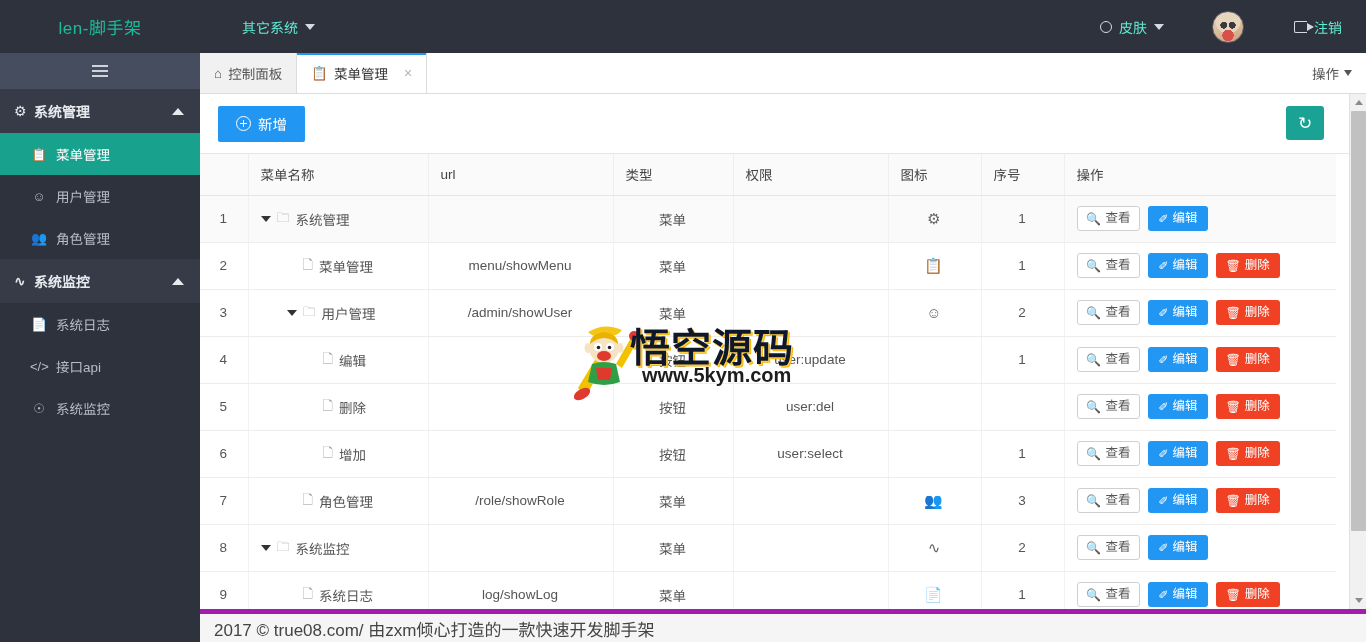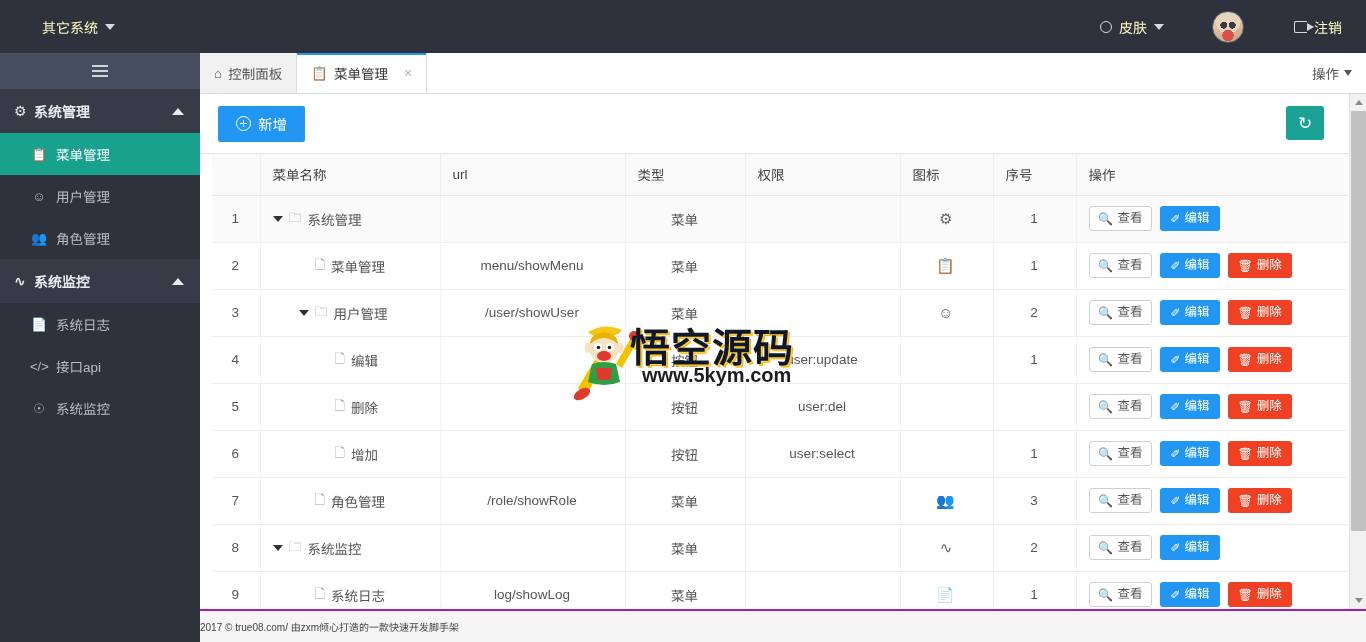--- a/index.html
+++ b/index.html
@@ -22,21 +22,21 @@
     z-index: 40;
   }
   #brand {
     width: 200px; height: 53px;
     display: flex; align-items: center; justify-content: center;
     color: #1abc9c; font-size: 17px; letter-spacing: .5px;
     cursor: pointer;
   }
   #nav-left { display: flex; align-items: center; height: 53px; margin-left: 30px; }
   .nav-item {
-    color: #fef9c3; font-size: 14px;
+    color: #5eead4; font-size: 14px;
     padding: 0 12px; height: 53px;
     display: flex; align-items: center; gap: 7px;
     cursor: pointer;
   }
   .caret-down {
     display: inline-block;
     width: 0; height: 0;
     border-left: 5px solid transparent;
     border-right: 5px solid transparent;
     border-top: 6px solid #d6d9e0;
@@ -195,21 +195,21 @@
   #btn-refresh {
     position: absolute; right: 42px; top: 12px;
     width: 38px; height: 34px;
     background: #1aa394; border: none; border-radius: 3px;
     color: #fff; font-size: 17px; cursor: pointer;
     display: flex; align-items: center; justify-content: center;
   }
 
   
   #table-wrap {
-    position: absolute; top: 60px; left: 12px;
+    position: absolute; top: 60px; left: 0;
     width: 1136px; height: 455px;
     overflow: hidden;
   }
   table { border-collapse: collapse; width: 1149px; table-layout: fixed; }
   thead th {
     height: 41px; font-size: 13.5px; color: #444; font-weight: normal;
     text-align: left; padding-left: 12px;
     background: #fafafa;
     border-bottom: 1px solid #e6e6e6;
     border-right: 1px solid #efefef;
@@ -310,29 +310,33 @@
     width: 15px; height: 420px;
     background: #c1c1c1; border-radius: 1px; cursor: pointer;
   }
   #vscroll-down-arrow { position: absolute; bottom: 0; left: 0; }
 
   
   #footer {
     position: absolute; bottom: 0; left: 200px;
     width: 1166px; height: 33px;
     background: #f5f5f5;
-    border-top: 2px solid #a21caf;
+    border-top: 5px solid #a21caf;
     display: flex; align-items: center;
-    font-size: 10px; color: #444;
+    padding-left: 14px;
+    font-size: 17px; color: #444;
   }
 </style>
 </head>
 <body>
 
 <div id="topbar">
+  <div id="brand">
+    <span>len-脚手架</span>
+  </div>
   <div id="nav-left">
     <div class="nav-item">
       <span>其它系统</span>
       <span class="caret-down"></span>
     </div>
   </div>
   <div id="nav-right">
     <div class="nav-item">
       <span class="circle-icon"></span>
       <span>皮肤</span>
@@ -497,21 +501,21 @@
             </tr>
             <tr>
               <td class="c-idx ta-c">3</td>
               <td class="c-name">
                 <div class="nm" style="padding-left: 26px;">
                   <span class="tri"></span>
                   <span class="folder-ic">🗀</span>
                   <span>用户管理</span>
                 </div>
               </td>
-              <td class="c-url ta-c">/user/showUser</td>
+              <td class="c-url ta-c">/admin/showUser</td>
               <td class="c-type ta-c">菜单</td>
               <td class="c-perm ta-c"></td>
               <td class="c-icon ta-c"><span style="font-size: 15px; color: rgb(102, 102, 102);">☺</span></td>
               <td class="c-ord ta-c">2</td>
               <td class="c-act">
                 <div class="acts">
                   <button class="btn btn-view">
                     <span class="bi">🔍</span>
                     <span>查看</span>
                   </button>

